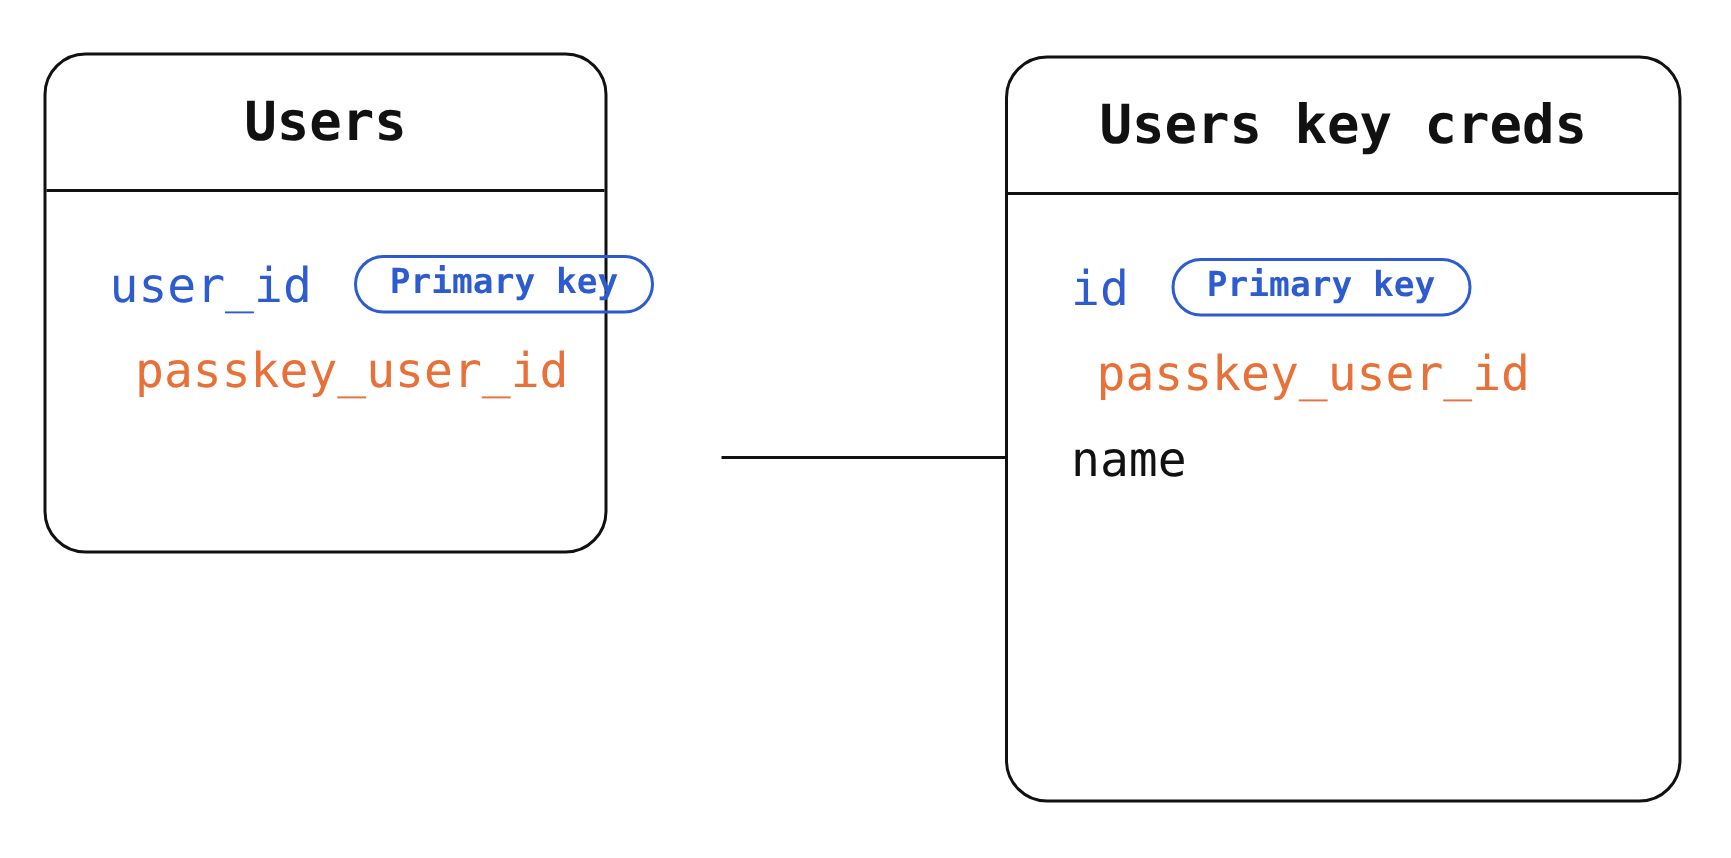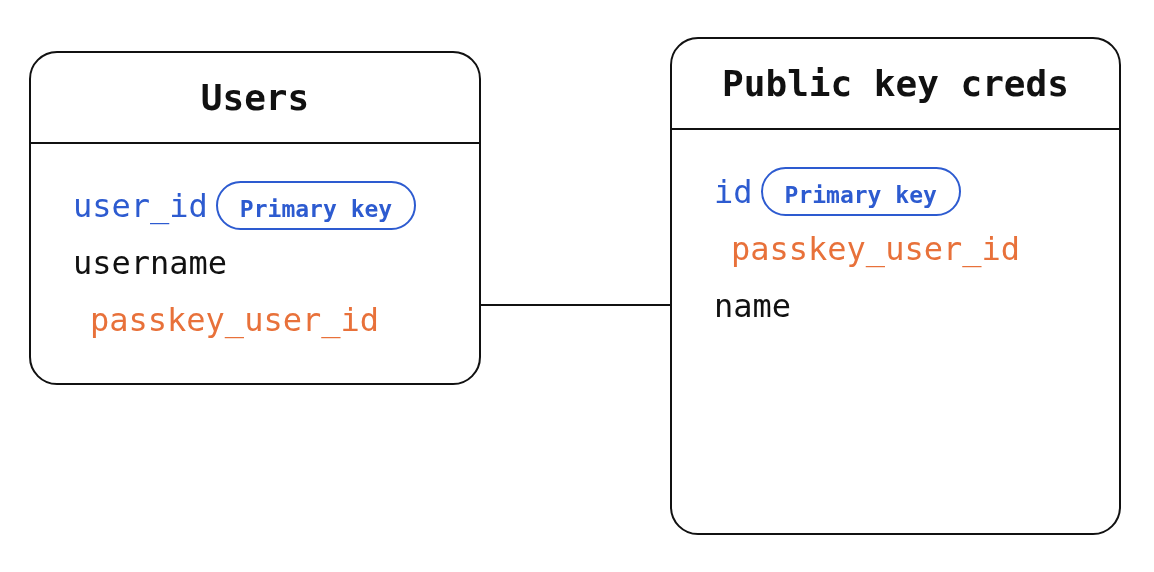--- a/index.html
+++ b/index.html
@@ -25,22 +25,22 @@
     color: var(--text);
   }
   .entity {
     position: absolute;
     background: var(--background);
     border: 2px solid var(--border);
     border-radius: 28px;
   }
   .entity-users {
     left: 29px;
-    top: 51px;
-    width: 452px;
+    top: 35px;
+    width: 376px;
     height: 334px;
   }
   .entity-creds {
     left: 670px;
     top: 37px;
     width: 451px;
     height: 498px;
   }
   .entity-header {
     height: 91px;
@@ -53,36 +53,36 @@
     letter-spacing: 0px;
     color: var(--text);
   }
   .entity-body {
     padding: 33px 10px 0 42px;
   }
   .field-row {
     height: 57px;
     display: flex;
     align-items: center;
-    gap: 8px;
+    gap: 28px;
     font-size: 32px;
     white-space: nowrap;
   }
   .field-name { color: var(--text); }
   .field-name.pk { color: var(--primary-blue); }
   .field-name.fk { color: var(--foreign-orange); margin-left: 17px; }
   .pk-badge {
     display: inline-flex;
     align-items: center;
     border: 2px solid var(--primary-blue);
     color: var(--primary-blue);
     border-radius: 999px;
     font-size: 23px;
     font-weight: bold;
-    padding: 12px 22px 5px 22px;
+    padding: 2px 22px 5px 22px;
     line-height: 1.25;
   }
   .connector {
     position: absolute;
     left: 481px;
     top: 304px;
     width: 189px;
     height: 2px;
     background: var(--border);
   }
@@ -93,32 +93,29 @@
 <div class="canvas">
 
   <div class="entity entity-users">
     <div class="entity-header">Users</div>
     <div class="entity-body">
       <div class="field-row">
         <span class="field-name pk">user_id</span>
         <span class="pk-badge">Primary key</span>
       </div>
       <div class="field-row">
-        <span class="field-name">username</span>
-      </div>
-      <div class="field-row">
         <span class="field-name fk">passkey_user_id</span>
       </div>
     </div>
   </div>
 
   <div class="connector"></div>
 
   <div class="entity entity-creds">
-    <div class="entity-header">Public key creds</div>
+    <div class="entity-header">Users key creds</div>
     <div class="entity-body">
       <div class="field-row">
         <span class="field-name pk">id</span>
         <span class="pk-badge">Primary key</span>
       </div>
       <div class="field-row">
         <span class="field-name fk">passkey_user_id</span>
       </div>
       <div class="field-row">
         <span class="field-name">name</span>

